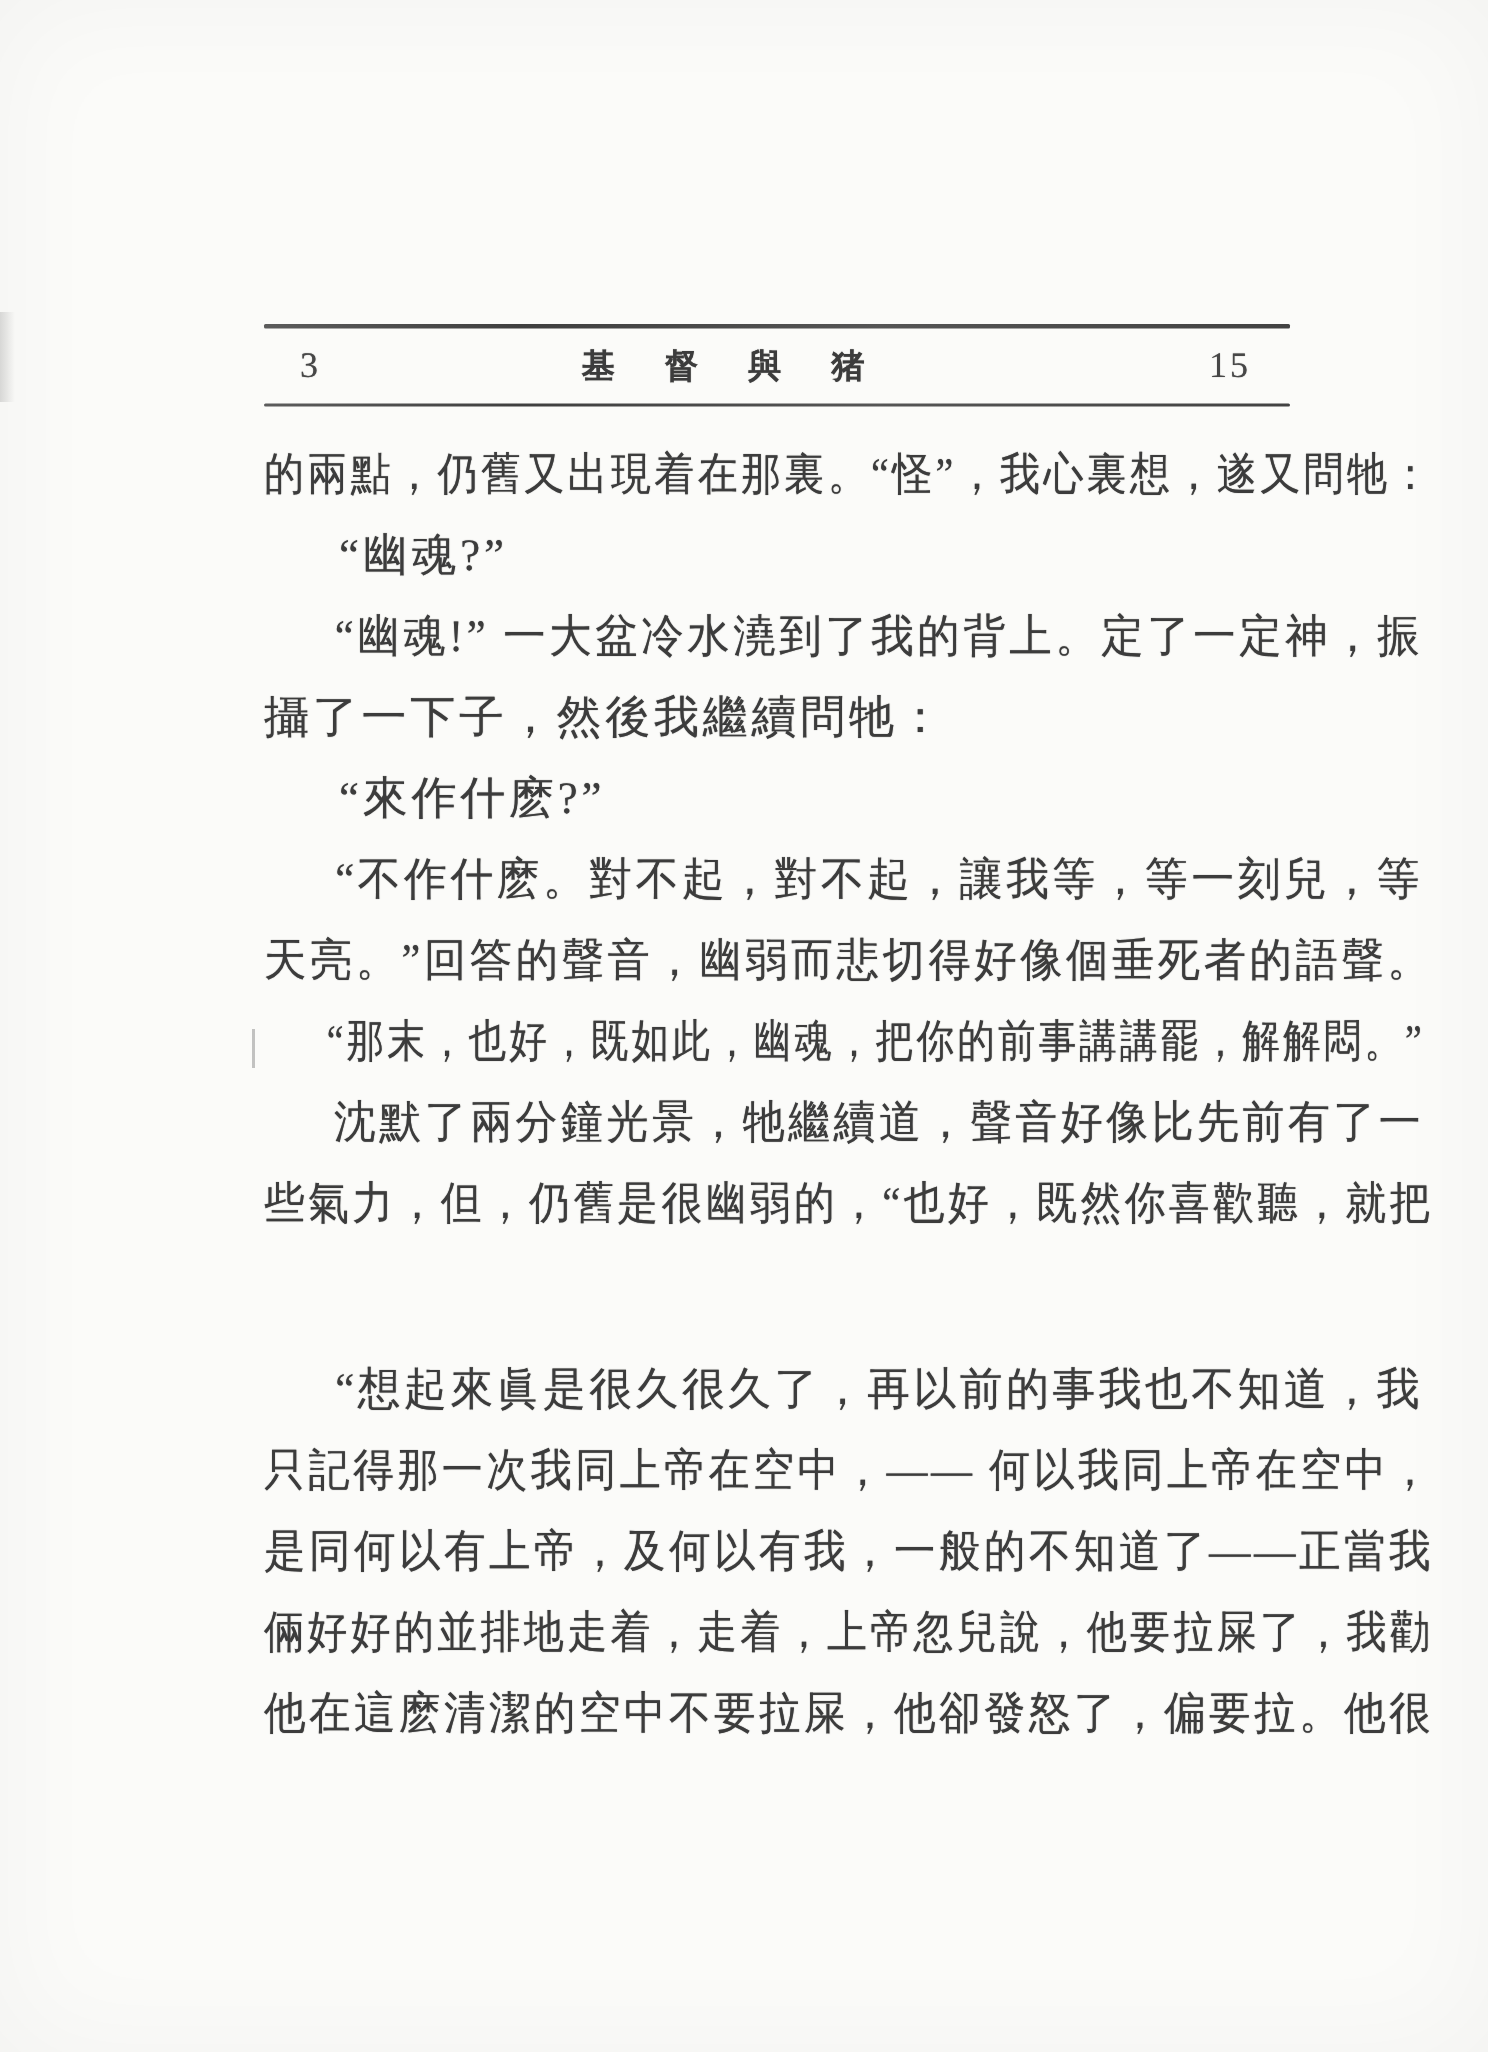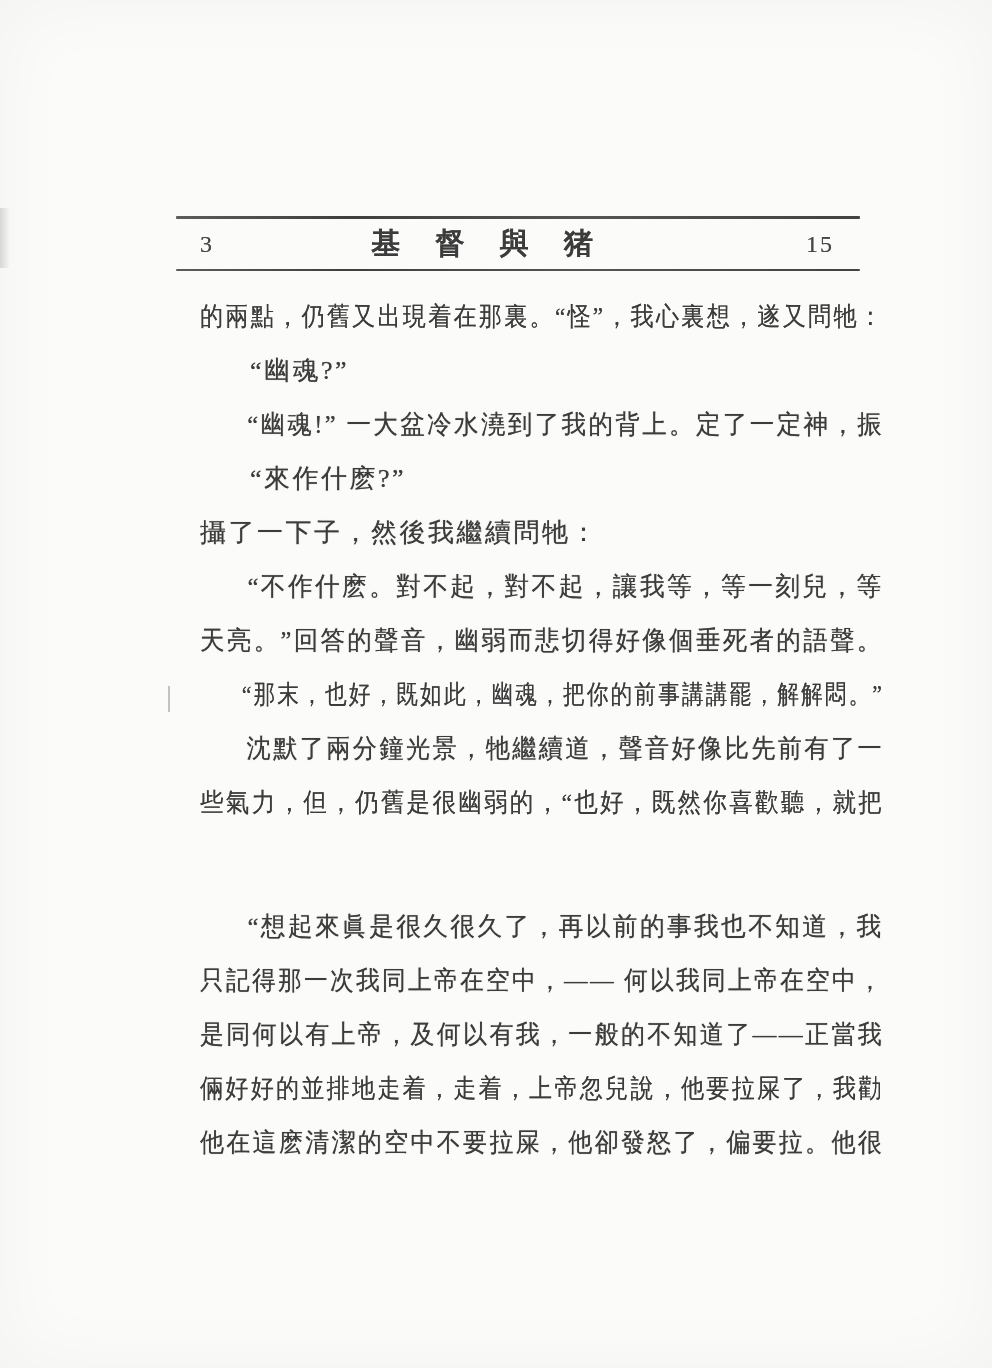--- a/index.html
+++ b/index.html
@@ -62,37 +62,36 @@
   }
   .hnum {
     font-size: 24px;
     color: #474747;
     text-shadow: 0 0 0.6px rgba(60,60,60,0.7);
   }
   .hnum.right {
     letter-spacing: 2px;
   }
   .htitle {
-    font-size: 29px;
+    font-size: 22px;
     font-weight: bold;
     letter-spacing: 14px;
     transform: translateX(-20px);
     white-space: pre;
     text-shadow: 0 0 0.6px rgba(60,60,60,0.7);
   }
 
   .body-text {
     position: absolute;
     left: 176px;
     top: 290px;
     width: 684px;
-    font-size: 26px;
+    font-size: 30px;
     line-height: 54px;
     letter-spacing: 2.5px;
-    margin-left: 24px;
   }
   .line {
     white-space: pre;
     height: 54px;
     transform-origin: left center;
     text-shadow: 0 0 0.7px rgba(55,55,55,0.75);
   }
   .line.indent {
     text-indent: 50px;
   }
@@ -115,22 +114,22 @@
       <span class="htitle">基 督 與 猪</span>
       <span class="hnum right">15</span>
     </div>
     <div class="rule bottom"></div>
   </div>
 
   <div class="body-text" id="body-text">
       <div class="line" style="transform: scaleX(0.8895);">的兩點，仍舊又出現着在那裏。“怪”，我心裏想，遂又問牠：</div>
       <div class="line indent">“幽魂?”</div>
       <div class="line indent" style="transform: scaleX(0.9434);">“幽魂!” 一大盆冷水澆到了我的背上。定了一定神，振</div>
+      <div class="line">攝了一下子，然後我繼續問牠：</div>
       <div class="line indent">“來作什麽?”</div>
-      <div class="line">攝了一下子，然後我繼續問牠：</div>
       <div class="line indent" style="transform: scaleX(0.95);">“不作什麽。對不起，對不起，讓我等，等一刻兒，等</div>
       <div class="line" style="transform: scaleX(0.9409);">天亮。”回答的聲音，幽弱而悲切得好像個垂死者的語聲。</div>
       <div class="line indent" style="transform: scaleX(0.8352);">“那末，也好，既如此，幽魂，把你的前事講講罷，解解悶。”</div>
       <div class="line indent" style="transform: scaleX(0.9319);">沈默了兩分鐘光景，牠繼續道，聲音好像比先前有了一</div>
       <div class="line" style="transform: scaleX(0.906);">些氣力，但，仍舊是很幽弱的，“也好，既然你喜歡聽，就把</div>
       <div class="line gap"></div>
       <div class="line indent" style="transform: scaleX(0.95);">“想起來眞是很久很久了，再以前的事我也不知道，我</div>
       <div class="line" style="transform: scaleX(0.912);">只記得那一次我同上帝在空中，—— 何以我同上帝在空中，</div>
       <div class="line" style="transform: scaleX(0.9231);">是同何以有上帝，及何以有我，一般的不知道了——正當我</div>
       <div class="line" style="transform: scaleX(0.8883);">倆好好的並排地走着，走着，上帝忽兒說，他要拉屎了，我勸</div>

